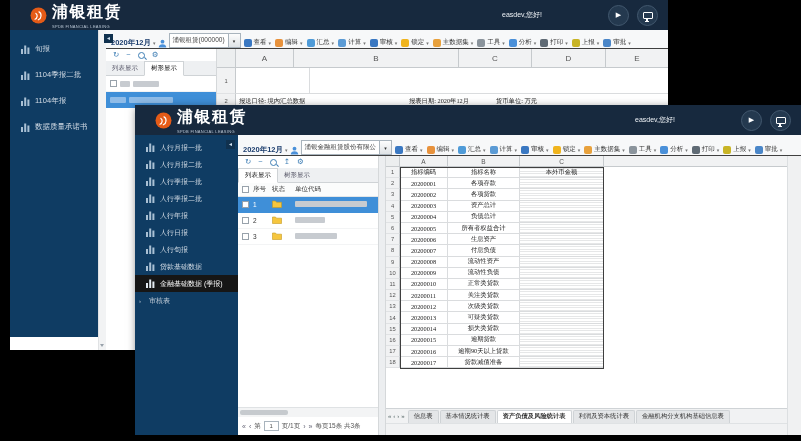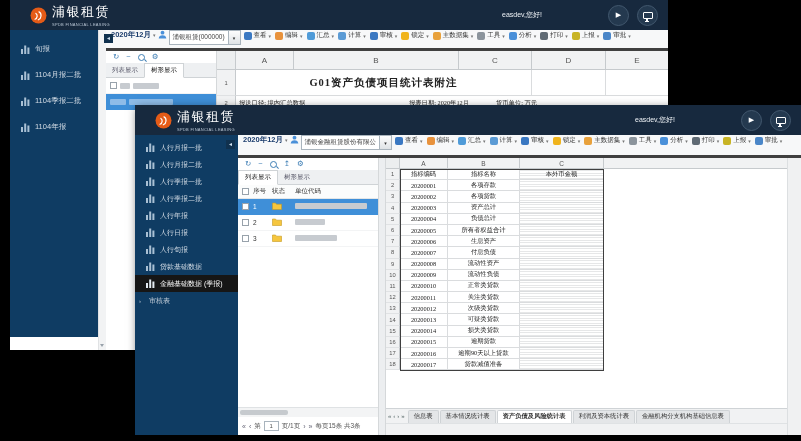--- a/index.html
+++ b/index.html
@@ -6,21 +6,21 @@
   #stage{position:relative;width:801px;height:441px;background:#000;overflow:hidden;
          font-family:"Liberation Sans","DejaVu Sans",sans-serif;-webkit-font-smoothing:antialiased}
   .window{position:absolute;background:#fff;box-shadow:2px 3px 9px rgba(0,0,0,.6)}
   #back-window{left:10px;top:0;width:658px;height:350px}
   #front-window{left:135px;top:105px;width:666px;height:330px}
 
   
   .win-head{height:30px;background:#17293e;display:flex;align-items:center;
             padding:0 10px 0 20px;color:#fff;box-sizing:border-box}
   .logo{display:flex;align-items:center;gap:5px}
-  .logo-cn{font-size:13px;font-weight:normal;letter-spacing:1.5px}
+  .logo-cn{font-size:16px;font-weight:bold;letter-spacing:1.5px}
   .logo-en{font-size:4px;color:#b9c6d4;letter-spacing:.3px;margin-top:1px}
   .head-right{margin-left:auto;display:flex;align-items:center;gap:8px}
   .greeting{font-size:7px;color:#eef2f6;margin-right:58px}
   .head-circle{width:19px;height:19px;border-radius:50%;background:#24394f;border:1px solid #42586e;
                display:flex;align-items:center;justify-content:center;font-size:7px;color:#fff;cursor:pointer}
   .mon{width:8px;height:5px;border:1px solid #fff;border-radius:1px;position:relative;display:inline-block}
   .mon::before{content:"";position:absolute;left:1px;bottom:-4px;width:4px;height:1px;background:#fff}
   .mon::after{content:"";position:absolute;left:2px;bottom:-3px;width:2px;height:2px;background:#fff}
 
   .win-body{position:relative;display:flex;height:calc(100% - 30px)}
@@ -40,22 +40,22 @@
 
   .side-scrollbar{width:7px;background:#f2f3f4;border-left:1px solid #e0e2e4;position:relative;flex:none}
   .side-scrollbar::after{content:"";position:absolute;bottom:3px;left:1px;
         border-left:2.5px solid transparent;border-right:2.5px solid transparent;border-top:3px solid #99a2ab}
   .collapse-btn{position:absolute;width:9px;height:9px;background:#10314e;color:#cfe0ef;border:none;
         padding:0;font-size:5px;line-height:9px;text-align:center;cursor:pointer;z-index:5}
   #back-window .collapse-btn{left:94px;top:4px}
   #front-window .collapse-btn{left:91px;top:5px}
 
   .main{flex:1;display:flex;flex-direction:column;min-width:0;background:#fff}
-  .toolbar{display:flex;align-items:flex-start;gap:2px;padding:0 2px 0 5px;background:#f7f8f9;
-           border-bottom:3px solid #404040;white-space:nowrap;overflow:hidden;flex:none}
+  .toolbar{display:flex;align-items:flex-end;gap:2px;padding:0 2px 0 5px;background:#f7f8f9;
+           border-bottom:1px solid #404040;white-space:nowrap;overflow:hidden;flex:none}
   #back-window .toolbar{height:18px}
   #front-window .toolbar{height:20px}
   .period{font-weight:bold;color:#1d3e6e;font-size:7.5px;display:flex;gap:2px;align-items:center;cursor:pointer;flex:none}
   .combo{display:flex;align-items:center;height:13px;border:1px solid #a9b4bd;background:#fff;
          font-size:6.5px;color:#444;cursor:pointer;flex:none}
   .combo-text{padding:0 3px;max-width:92px;overflow:hidden;white-space:nowrap}
   #front-window .combo-text{max-width:76px}
   .combo-arrow{width:11px;align-self:stretch;border-left:1px solid #a9b4bd;
          background:linear-gradient(#fdfdfd,#dfe3e6);display:flex;align-items:center;justify-content:center;
          font-size:5px;color:#333}
@@ -185,37 +185,37 @@
                 <rect x="6.4" y="2.5" width="2" height="6.5" fill="currentColor"></rect>
               </svg>
               <span>旬报</span>
             </div>
             <div class="side-item">
               <svg class="chart-icon" width="10" height="9" viewBox="0 0 10 9">
                 <rect x="0" y="4" width="2" height="5" fill="currentColor"></rect>
                 <rect x="3.2" y="0.5" width="2" height="8.5" fill="currentColor"></rect>
                 <rect x="6.4" y="2.5" width="2" height="6.5" fill="currentColor"></rect>
               </svg>
-              <span>1104月报二批</span>
-            </div>
-            <div class="side-item">
-              <svg class="chart-icon" width="10" height="9" viewBox="0 0 10 9">
-                <rect x="0" y="4" width="2" height="5" fill="currentColor"></rect>
-                <rect x="3.2" y="0.5" width="2" height="8.5" fill="currentColor"></rect>
-                <rect x="6.4" y="2.5" width="2" height="6.5" fill="currentColor"></rect>
-              </svg>
               <span>1104季报二批</span>
             </div>
             <div class="side-item">
               <svg class="chart-icon" width="10" height="9" viewBox="0 0 10 9">
                 <rect x="0" y="4" width="2" height="5" fill="currentColor"></rect>
                 <rect x="3.2" y="0.5" width="2" height="8.5" fill="currentColor"></rect>
                 <rect x="6.4" y="2.5" width="2" height="6.5" fill="currentColor"></rect>
               </svg>
               <span>1104年报</span>
+            </div>
+            <div class="side-item">
+              <svg class="chart-icon" width="10" height="9" viewBox="0 0 10 9">
+                <rect x="0" y="4" width="2" height="5" fill="currentColor"></rect>
+                <rect x="3.2" y="0.5" width="2" height="8.5" fill="currentColor"></rect>
+                <rect x="6.4" y="2.5" width="2" height="6.5" fill="currentColor"></rect>
+              </svg>
+              <span>数据质量承诺书</span>
             </div>
           </nav>
       </div>
       <div class="side-scrollbar"></div>
       <div class="main">
         <div class="toolbar">
           <span class="period">
             <span>2020年12月</span>
             <span class="tb-arrow">▾</span>
           </span>
@@ -317,21 +317,20 @@
                 <div class="corner"></div>
                 <div class="col-head" style="width: 58px;">A</div>
                 <div class="col-head" style="width: 165px;">B</div>
                 <div class="col-head" style="width: 73px;">C</div>
                 <div class="col-head" style="width: 74px;">D</div>
                 <div class="col-head flex">E</div>
               </div>
             <div class="grid">
               <div class="grow brow1">
                 <div class="gut">1</div>
-                <div class="cell btitle">G01资产负债项目统计表附注</div>
                 <div class="cell bd"></div>
                 <div class="cell be"></div>
               </div>
               <div class="grow brow2">
                 <div class="gut">2</div>
                 <div class="cell b2a">报送口径: 境内汇总数据</div>
                 <div class="cell b2b">报表日期: 2020年12月</div>
                 <div class="cell b2c">货币单位: 万元</div>
               </div>
             </div>

